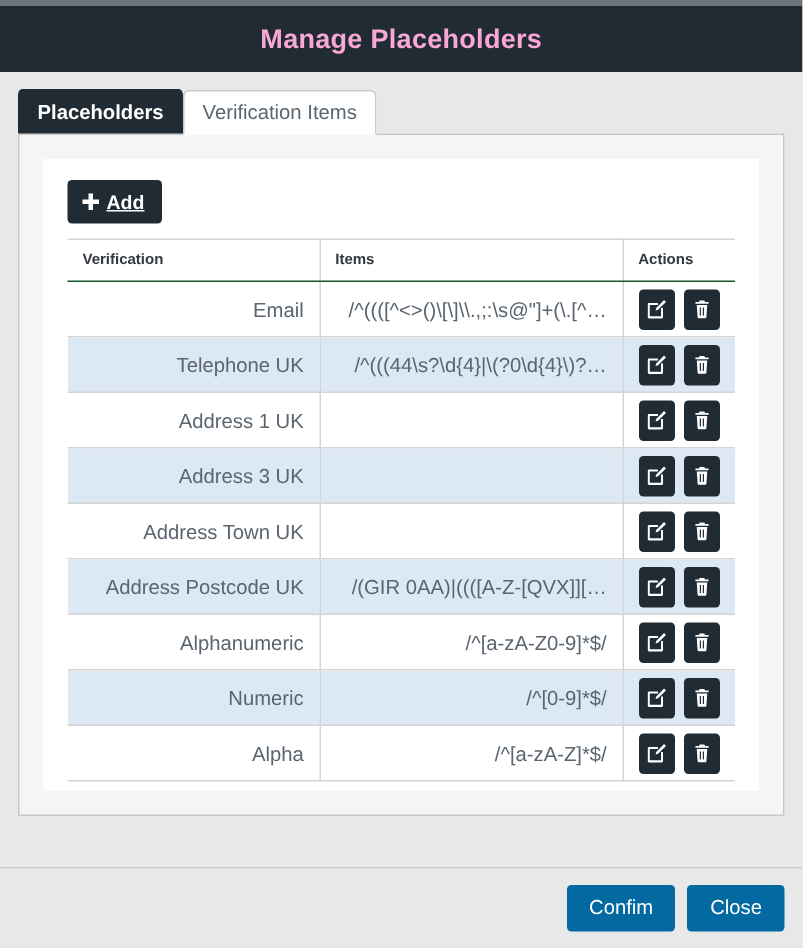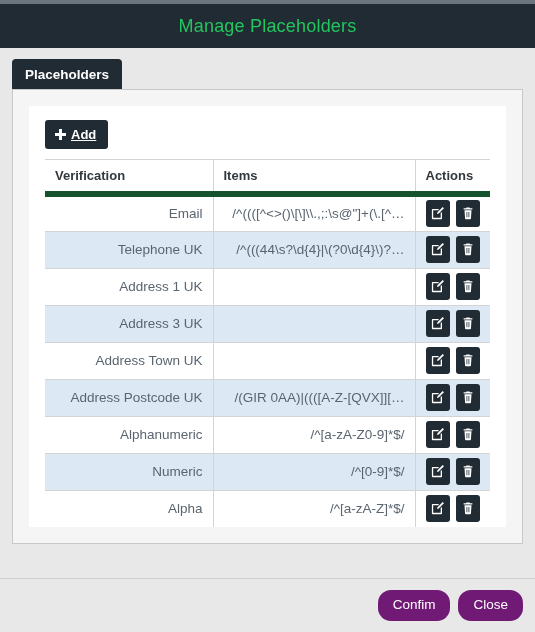--- a/index.html
+++ b/index.html
@@ -28,23 +28,23 @@
   
   .modal-header {
     flex: 0 0 auto;
     height: 44px;
     background: #212b33;
     display: flex;
     align-items: center;
     justify-content: center;
   }
   .modal-title {
-    color: #22c55e;
+    color: #f9a8d4;
     font-size: 18px;
-    font-weight: normal;
+    font-weight: bold;
     letter-spacing: .2px;
   }
 
   
   .modal-body {
     flex: 1 1 auto;
     background: #e8e8e8;
     padding: 11px 12px 0 12px;
     overflow: hidden;
     position: relative;
@@ -134,24 +134,24 @@
   table.verif-table {
     width: 100%;
     border-collapse: collapse;
     table-layout: fixed;
     font-size: 13.5px;
   }
   table.verif-table th {
     text-align: left;
     font-weight: bold;
     color: #32383e;
-    font-size: 13px;
+    font-size: 10px;
     padding: 8px 10px;
     border-top: 1px solid #d4d4d4;
-    border-bottom: 6px solid #14532d;
+    border-bottom: 1px solid #14532d;
     background: #ffffff;
   }
   table.verif-table td {
     padding: 0 10px;
     height: 37px;
     color: #5a6570;
     border-bottom: 1px solid #d4d4d4;
     overflow: hidden;
     white-space: nowrap;
     text-overflow: ellipsis;
@@ -182,24 +182,24 @@
   .modal-footer {
     flex: 0 0 auto;
     border-top: 1px solid #cfcfcf;
     background: #e8e8e8;
     padding: 11px 12px;
     display: flex;
     justify-content: flex-end;
     gap: 8px;
   }
   .btn-footer {
-    background: #701a75;
+    background: #0369a1;
     color: #ffffff;
     border: none;
-    border-radius: 13px;
+    border-radius: 3px;
     font-size: 13.5px;
     padding: 8px 15px;
     cursor: pointer;
     font-family: "Liberation Sans", sans-serif;
     line-height: 1.1;
   }
 </style>
 </head>
 <body>
 
@@ -209,20 +209,23 @@
 
   <div class="modal-header">
     <div class="modal-title">Manage Placeholders</div>
   </div>
 
   <div class="modal-body">
 
     <div class="tab-bar">
       <div class="tab dark">
         <span>Placeholders</span>
+      </div>
+      <div class="tab active">
+        <span>Verification Items</span>
       </div>
     </div>
 
     <div class="tab-panel">
       <div class="card">
 
         <button class="btn-add">
           <span class="plus-icon"></span>
           <span>Add</span>
         </button>

